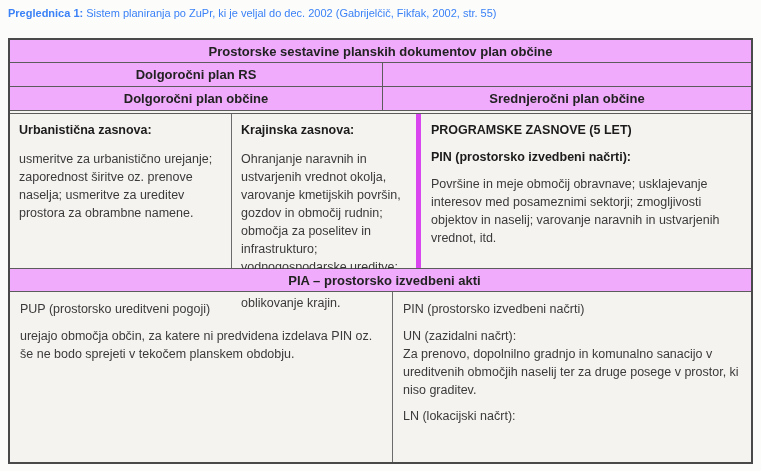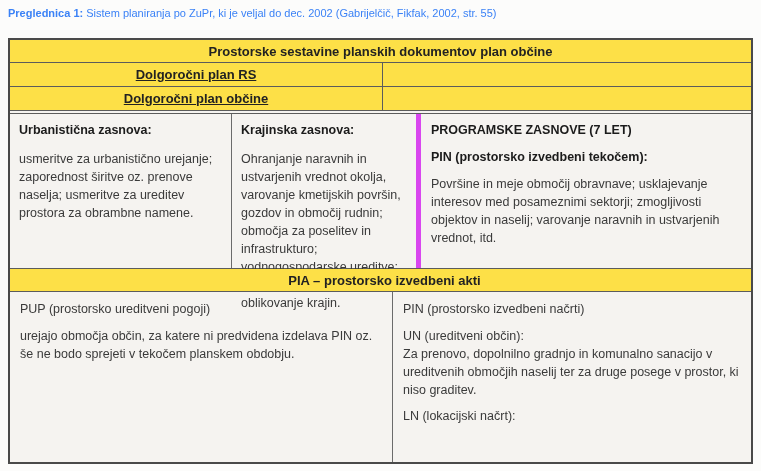--- a/index.html
+++ b/index.html
@@ -18,31 +18,31 @@
   }
   .caption .bold { font-weight: bold; }
   .ztable {
     position: absolute; top: 38px; left: 8px;
     width: 745px; height: 426px;
     border: 2px solid #4a4a4a;
     background: #f5f3f0;
     display: flex; flex-direction: column;
   }
   .hdr {
-    background: #fde047;
+    background: #f0abfc;
     font-weight: bold; font-size: 13px; color: #222;
     flex: none;
   }
   .hrow-single {
     display: flex; align-items: center; justify-content: center;
   }
   .h1 { height: 23px; border-bottom: 1px solid #5c5c5c; }
   .hsplit { display: flex; border-bottom: 1px solid #5c5c5c; }
   .h2, .h3 { height: 24px; }
-  .hcell { display: flex; align-items: center; justify-content: center; text-decoration: underline; }
+  .hcell { display: flex; align-items: center; justify-content: center; }
   .hcell.hl { width: 373px; flex: none; border-right: 1px solid #5c5c5c; }
   .hcell.hr { flex: 1; }
   .dsep {
     flex: none; height: 3px;
     background: #f5f3f0;
     border-bottom: 1px solid #5c5c5c;
   }
   .body-top {
     flex: none; height: 155px;
     display: flex; font-size: 12.5px;
@@ -76,53 +76,54 @@
   <div class="hdr h1 hrow-single">
     <span>Prostorske sestavine planskih dokumentov plan občine</span>
   </div>
 
   <div class="hdr h2 hsplit">
     <div class="hcell hl">Dolgoročni plan RS</div>
   </div>
 
   <div class="hdr h3 hsplit">
     <div class="hcell hl">Dolgoročni plan občine</div>
+    <div class="hcell hr">Srednjeročni plan občine</div>
   </div>
 
   <div class="dsep"></div>
 
   <div class="body-top">
     <div class="cell c1">
       <p class="b">Urbanistična zasnova:</p>
       <p>usmeritve za urbanistično urejanje; zaporednost širitve oz. prenove naselja; usmeritve za ureditev prostora za obrambne namene.</p>
     </div>
     <div class="cell c2">
       <p class="b">Krajinska zasnova:</p>
       <p>Ohranjanje naravnih in ustvarjenih vrednot okolja, varovanje kmetijskih površin, gozdov in območij rudnin; območja za poselitev in infrastrukturo; vodnogospodarske ureditve; usmeritve za varovanje in oblikovanje krajin.</p>
     </div>
     <div class="cell c3">
-      <p class="b">PROGRAMSKE ZASNOVE (7 LET)</p>
-      <p class="b">PIN (prostorsko izvedbeni tekočem):</p>
+      <p class="b">PROGRAMSKE ZASNOVE (5 LET)</p>
+      <p class="b">PIN (prostorsko izvedbeni načrti):</p>
       <p>Površine in meje območij obravnave; usklajevanje interesov med posameznimi sektorji; zmogljivosti objektov in naselij; varovanje naravnih in ustvarjenih vrednot, itd.</p>
     </div>
   </div>
 
   <div class="hdr pia hrow-single">
     <span>PIA – prostorsko izvedbeni akti</span>
   </div>
 
   <div class="body-bottom">
     <div class="cell bl">
       <p class="lead">PUP (prostorsko ureditveni pogoji)</p>
       <p>urejajo območja občin, za katere ni predvidena izdelava PIN oz. še ne bodo sprejeti v tekočem planskem obdobju.</p>
     </div>
     <div class="cell br">
       <p class="lead">PIN (prostorsko izvedbeni načrti)</p>
       <div class="grp">
-        <p>UN (ureditveni občin):</p>
+        <p>UN (zazidalni načrt):</p>
         <p>Za prenovo, dopolnilno gradnjo in komunalno sanacijo v ureditvenih območjih naselij ter za druge posege v prostor, ki niso graditev.</p>
       </div>
       <div class="grp">
         <p>LN (lokacijski načrt):</p>
 
       </div>
     </div>
   </div>
 
 </div>

